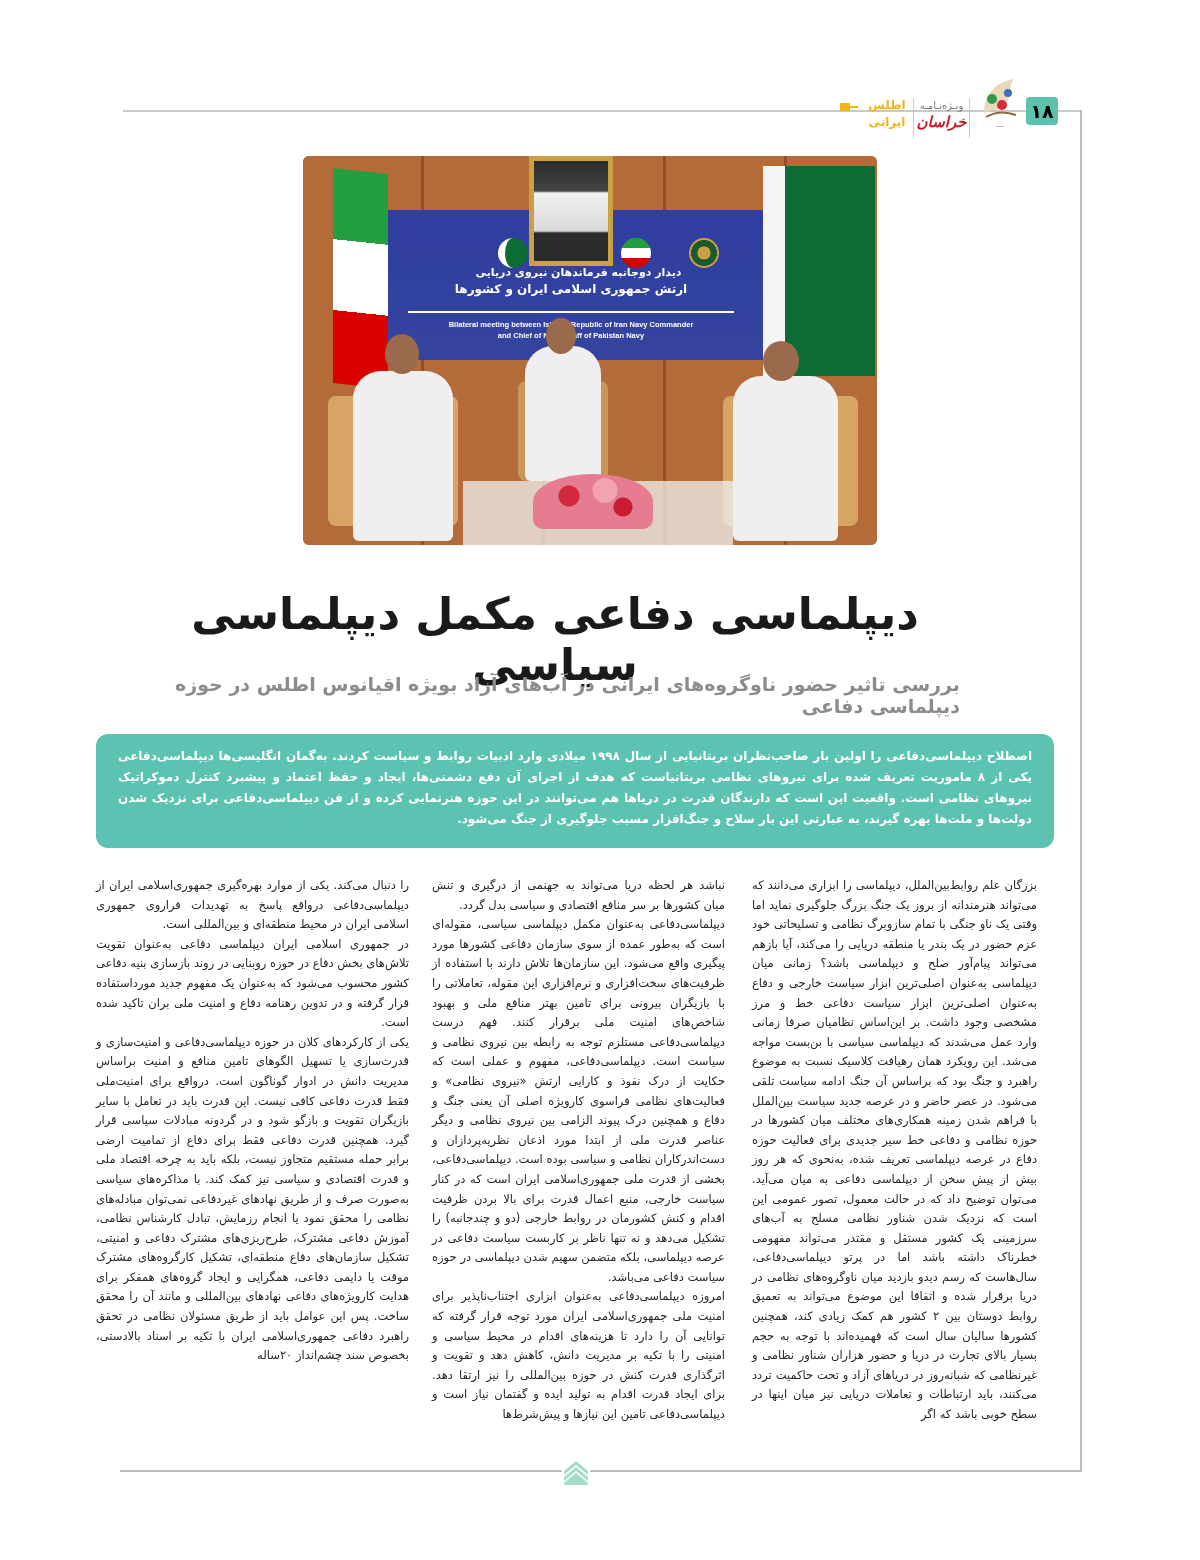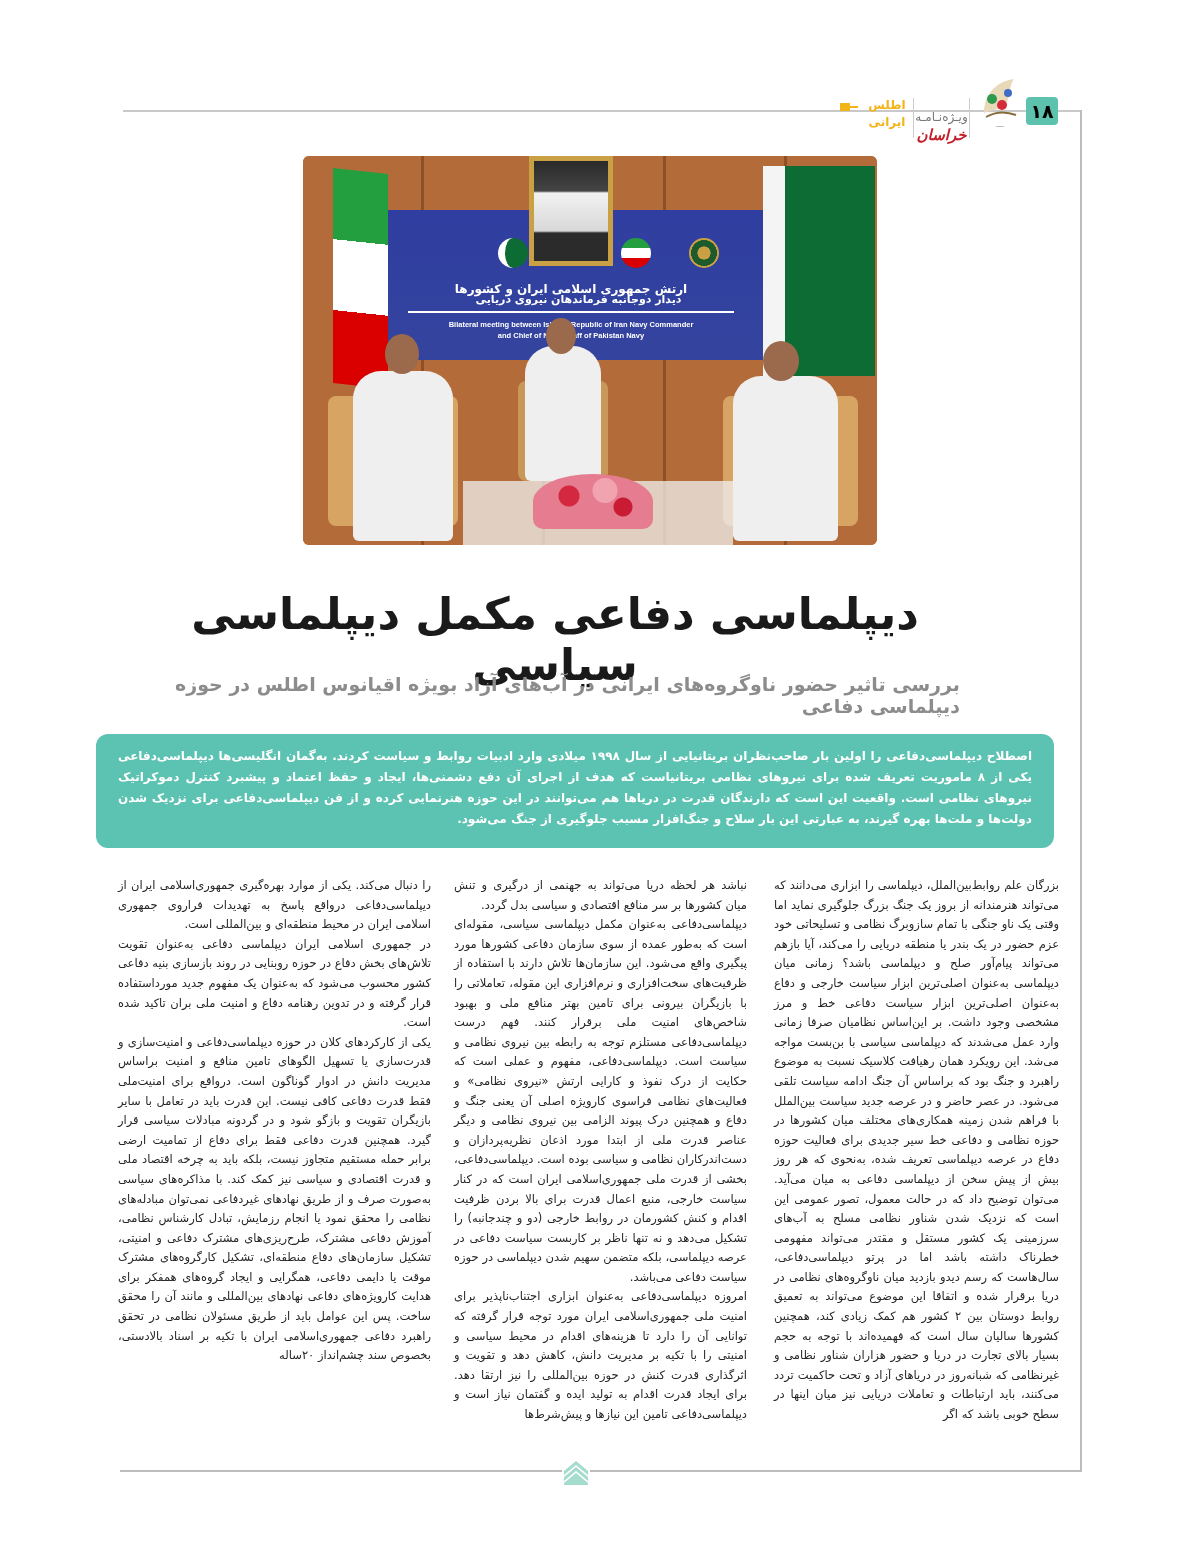--- a/index.html
+++ b/index.html
@@ -13,31 +13,31 @@
   .bottom-rule { position: absolute; left: 120px; top: 1470px; width: 962px; height: 2px; background: #bdbdbd; }
   .page-num {
     position: absolute; left: 1026px; top: 97px; width: 32px; height: 28px;
     background: #5cc2ae; color: #000000; border-radius: 4px;
     font: bold 19px "DejaVu Sans", sans-serif; text-align: center; line-height: 28px;
   }
   .logo-navy {
     position: absolute; left: 978px; top: 73px; width: 44px; height: 58px;
   }
   .brand-box { position: absolute; left: 913px; top: 98px; width: 55px; height: 40px; border-left: 1px solid #ccc; border-right: 1px solid #ccc; text-align: center; }
-  .brand-top { font-size: 12px; color: #777; direction: rtl; margin-top: 12px; }
+  .brand-top { font-size: 10px; color: #777; direction: rtl; margin-top: 2px; }
   .brand-name { font: italic bold 15px "DejaVu Serif", serif; color: #c4202b; direction: rtl; margin-top: 2px; }
   .section-tag { position: absolute; left: 866px; top: 97px; width: 42px; text-align: center; direction: rtl; color: #f2b417; font: bold 12px "DejaVu Sans", sans-serif; line-height: 17px; }
   .section-square { position: absolute; left: 840px; top: 103px; width: 10px; height: 8px; background: #f2b417; }
   .section-dash { position: absolute; left: 850px; top: 106px; width: 8px; height: 2px; background: #f2b417; }
 
   
   .photo { position: absolute; left: 303px; top: 156px; width: 574px; height: 389px; border-radius: 6px; overflow: hidden; background: #b7733f; }
   .wall-panel { position: absolute; background: repeating-linear-gradient(90deg, #b36c39 0 118px, #8e5026 118px 121px); top: 0; left: 0; right: 0; bottom: 0; }
   .banner { position: absolute; left: 60px; top: 54px; width: 416px; height: 150px; background: linear-gradient(180deg,#2f3ea0,#34449e); }
-  .banner-fa1 { position: absolute; left: 15px; right: 0; top: 56px; text-align: center; color: #fff; font: bold 11px "DejaVu Sans", sans-serif; direction: rtl; margin-top: 27px; }
+  .banner-fa1 { position: absolute; left: 15px; right: 0; top: 56px; text-align: center; color: #fff; font: bold 11px "DejaVu Sans", sans-serif; direction: rtl; }
   .banner-fa2 { position: absolute; left: 0; right: 0; top: 72px; text-align: center; color: #fff; font: bold 12px "DejaVu Sans", sans-serif; direction: rtl; }
   .banner-line { position: absolute; left: 45px; right: 45px; top: 101px; height: 2px; background: #fff; }
   .banner-en1 { position: absolute; left: 0; right: 0; top: 110px; text-align: center; color: #fff; font: bold 7.5px "Liberation Sans", sans-serif; }
   .banner-en2 { position: absolute; left: 0; right: 0; top: 121px; text-align: center; color: #fff; font: bold 7.5px "Liberation Sans", sans-serif; }
   .portrait { position: absolute; left: 226px; top: 0px; width: 84px; height: 110px; background: #c9a043; padding: 5px; box-sizing: border-box; }
   .portrait-inner { width: 100%; height: 100%; background: linear-gradient(180deg,#2a2a2a 0,#444 30%,#f2f2f2 32%,#d8d8d8 70%,#2b2b2b 72%); }
   .flag-pk-circle { position: absolute; left: 195px; top: 82px; width: 30px; height: 30px; border-radius: 50%; background: #0d6b34; border-left: 7px solid #fff; box-sizing: border-box; }
   .flag-ir-circle { position: absolute; left: 318px; top: 82px; width: 30px; height: 30px; border-radius: 50%; background: linear-gradient(180deg,#239f40 0 33%,#fff 33% 66%,#da0000 66%); }
   .emblem { position: absolute; left: 386px; top: 82px; width: 30px; height: 30px; border-radius: 50%; background: radial-gradient(#c9a043 30%, #1d5a2c 32% 60%, #c9a043 62%); }
   .flag-ir-big { position: absolute; left: 30px; top: 15px; width: 55px; height: 215px; background: linear-gradient(180deg,#239f40 0 33%,#fff 33% 66%,#da0000 66%); transform: skewY(6deg); }
@@ -50,21 +50,21 @@
 
   
   .main-title { position: absolute; left: 130px; top: 588px; width: 850px; text-align: center; direction: rtl; font: bold 44px "DejaVu Sans", sans-serif; color: #1a1a1a; letter-spacing: -1px; }
   .subtitle { position: absolute; left: 120px; top: 673px; width: 840px; text-align: right; direction: rtl; font: bold 19px "DejaVu Sans", sans-serif; color: #8c8c8c; }
 
   
   .lead-box { position: absolute; left: 96px; top: 734px; width: 958px; height: 114px; background: #5cc2b1; border-radius: 12px; box-sizing: border-box; padding: 12px 22px 0 22px; }
   .lead-text { direction: rtl; text-align: justify; color: #fff; font: bold 12px "DejaVu Sans", sans-serif; line-height: 21px; text-align-last: right; }
 
   
-  .col { position: absolute; top: 876px; direction: rtl; text-align: justify; font: 11.5px "DejaVu Sans", sans-serif; color: #262626; line-height: 19.6px; margin-left: 22px; }
+  .col { position: absolute; top: 876px; direction: rtl; text-align: justify; font: 11.5px "DejaVu Sans", sans-serif; color: #262626; line-height: 19.6px; }
   .col p { margin: 0; text-align-last: right; }
   .col-1 { left: 752px; width: 285px; }
   .col-2 { left: 432px; width: 293px; }
   .col-3 { left: 96px; width: 313px; }
 
   .footer-icon { position: absolute; left: 562px; top: 1457px; width: 28px; height: 28px; }
 </style>
 </head>
 <body>
 

